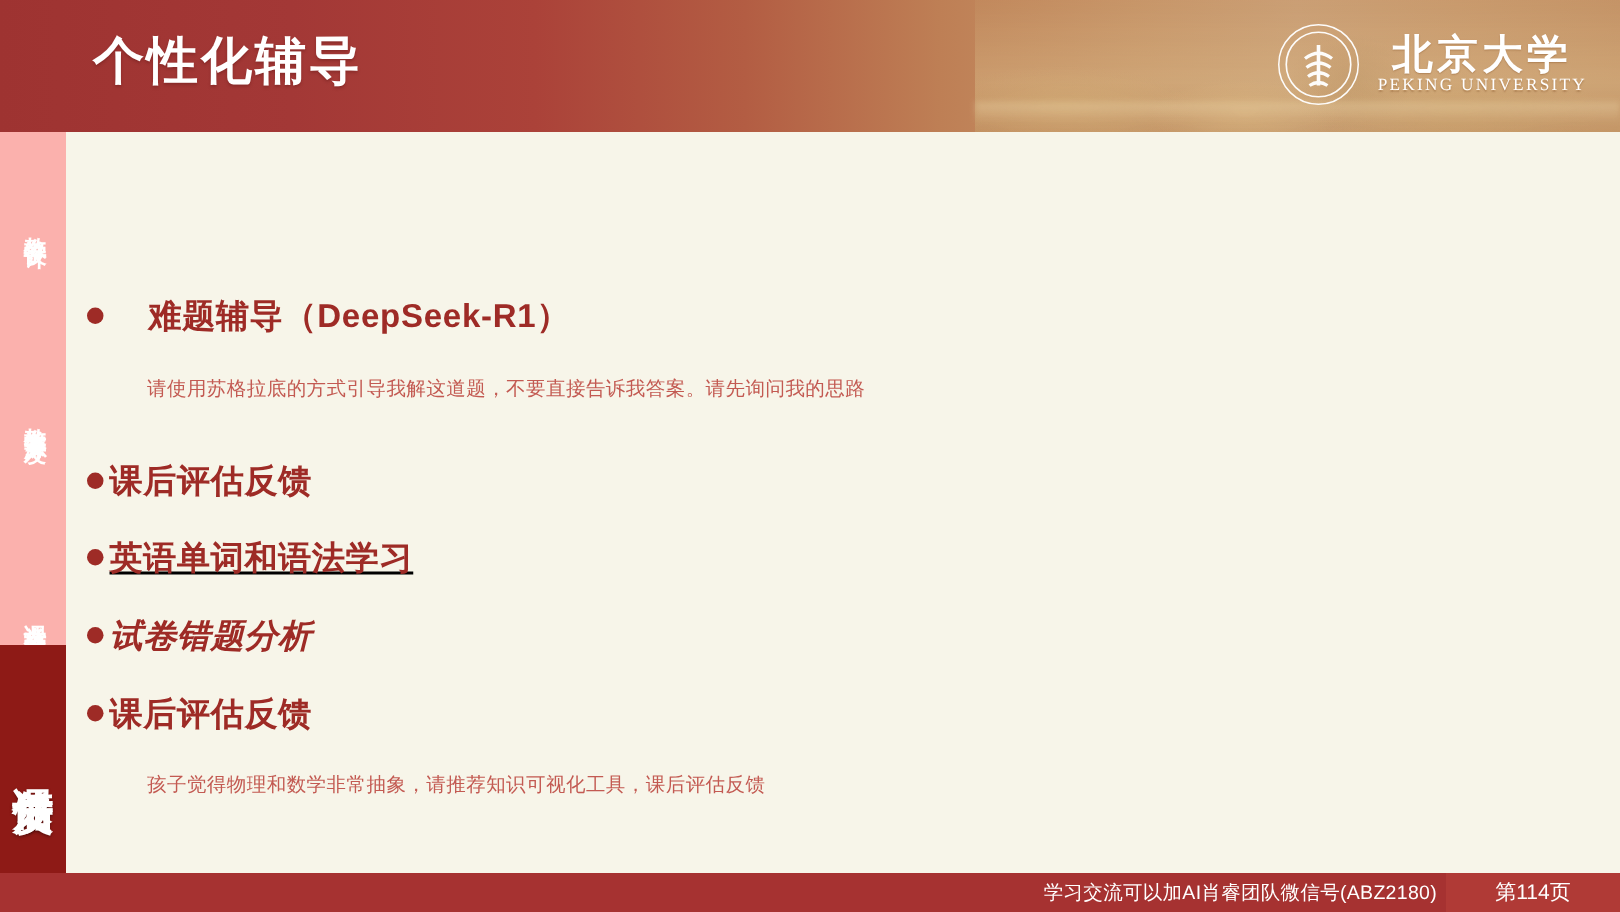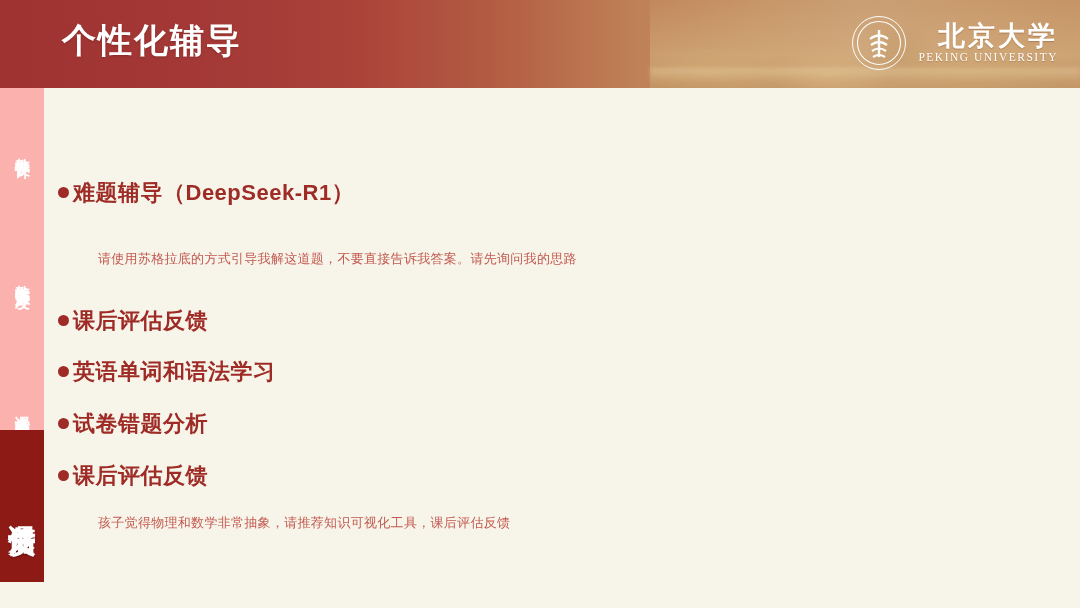--- a/index.html
+++ b/index.html
@@ -67,21 +67,21 @@
     display: flex; align-items: center; gap: 12px;
     height: 62px;
   }
   .pku-seal {
     width: 52px; height: 52px; border-radius: 50%;
     border: 1.6px solid #ffffff;
     position: relative; flex: 0 0 auto;
     opacity: .97;
   }
   .pku-seal svg { position: absolute; left: 0; top: 0; }
-  .pku-words { display: flex; flex-direction: column; align-items: flex-end; }
+  .pku-words { display: flex; flex-direction: column; align-items: center; }
   .pku-cn {
     font-size: 27px; color: #ffffff; font-weight: bold;
     letter-spacing: 3px; line-height: 1.02;
     font-family: "Liberation Serif", "DejaVu Serif", serif;
     text-shadow: 0 1px 1px rgba(120,70,30,.35);
     white-space: nowrap;
   }
   .pku-en {
     font-size: 11.5px; color: #ffffff; letter-spacing: 1.5px;
     font-family: "Liberation Serif", "DejaVu Serif", serif;
@@ -134,25 +134,25 @@
   .bullet-text {
     font-size: 22px; font-weight: bold; color: #9E2B26;
     letter-spacing: .5px;
   }
   .sub-text {
     position: absolute; left: 50px;
     font-size: 13px; color: #C35A52;
     letter-spacing: .3px; white-space: nowrap;
   }
 
-  .row-1 { top: 90px; }
+  .row-1 { top: 108px; gap: 26px; }
   .row-sub-1 { top: 162px; }
   .row-2 { top: 218px; }
-  .row-3 { top: 269px; }
-  .row-4 { top: 321px; }
+  .row-3 { top: 269px; text-decoration: underline; }
+  .row-4 { top: 321px; font-style: italic; }
   .row-5 { top: 373px; }
   .row-sub-2 { top: 426px; }
 
   
   .footer {
     position: absolute; left: 0; bottom: 0;
     width: 1080px; height: 26px;
     background: #A63231;
   }
   .footer-note {
@@ -236,14 +236,20 @@
     </div>
 
     <div class="bullet-row row-5">
       <span class="dot"></span>
       <span class="bullet-text">课后评估反馈</span>
     </div>
     <div class="sub-text row-sub-2">孩子觉得物理和数学非常抽象，请推荐知识可视化工具，课后评估反馈</div>
 
   </div>
 
+  <div class="footer">
+    <div class="footer-note">学习交流可以加AI肖睿团队微信号(ABZ2180)</div>
+    <div class="page-box">
+      <span class="page-num">第114页</span>
+    </div>
+  </div>
 
 </div>
 
 </body></html>

